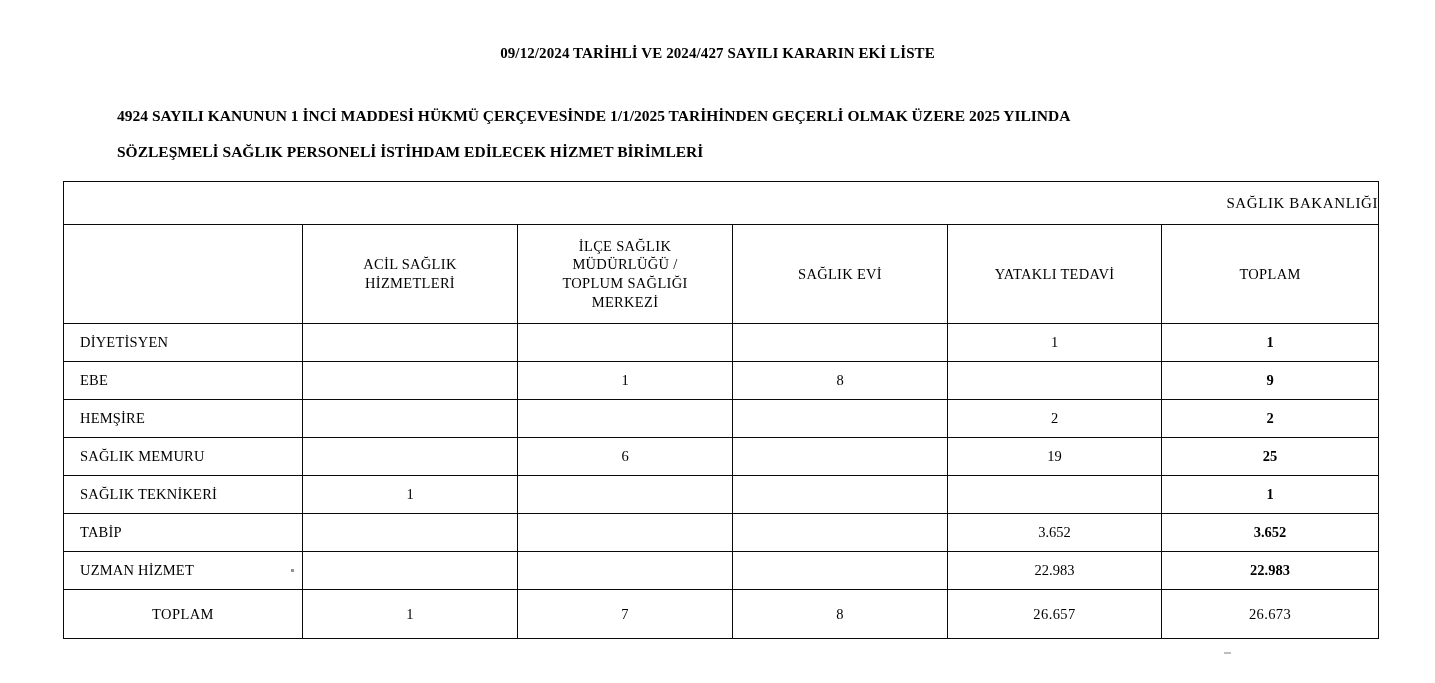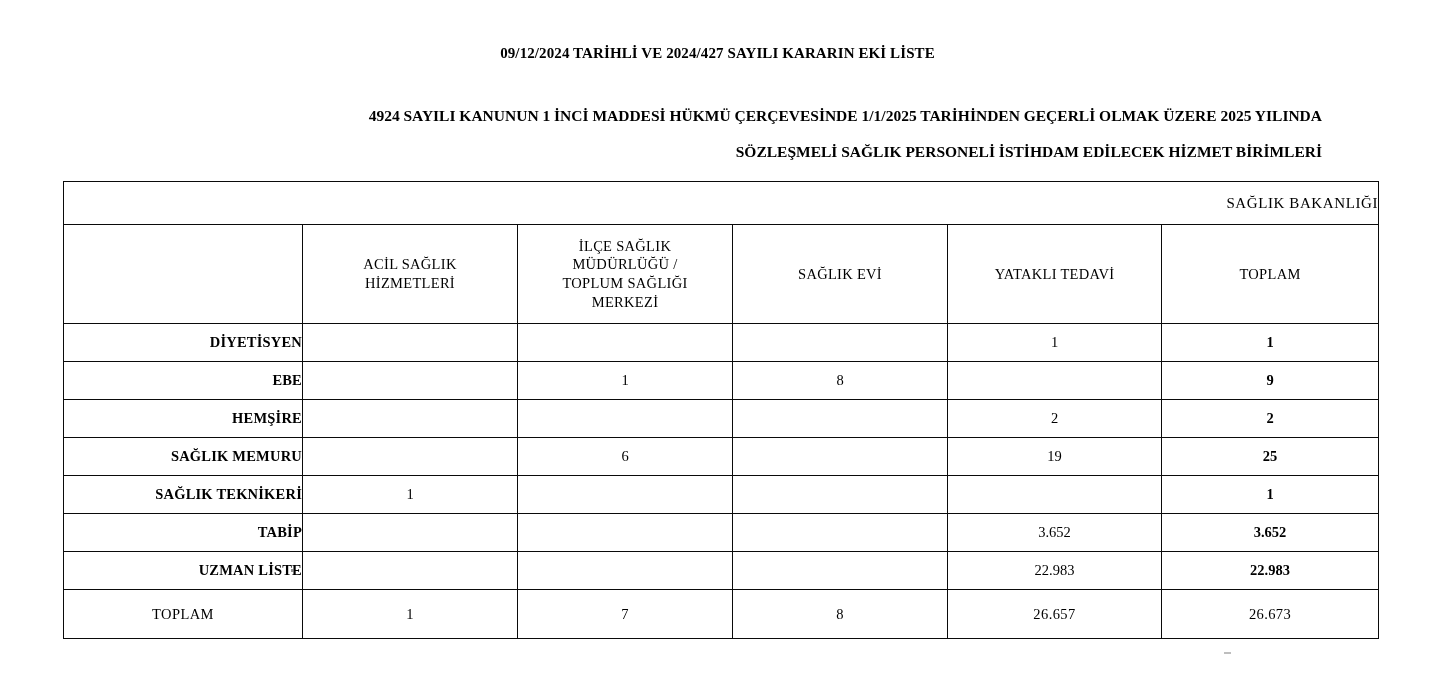--- a/index.html
+++ b/index.html
@@ -33,21 +33,21 @@
     font-weight: bold;
     letter-spacing: 0.1px;
     line-height: 1.25;
   }
 
   .doc-subtitle {
     position: absolute;
     top: 106px;
     left: 117px;
     width: 1205px;
-    text-align: right;
+    text-align: left;
     font-size: 15.5px;
     font-weight: bold;
     line-height: 1.32;
   }
   .doc-subtitle .line2 {
     display: block;
     margin-top: 16px;
   }
 
   
@@ -99,24 +99,23 @@
   }
   .head-row td.blank-head {
     border-right-width: 1.6px;
   }
 
   .data-row td {
     height: 37px;
     font-size: 14.5px;
   }
   .data-row td.label {
-    text-align: right;
+    text-align: left;
     padding-left: 16px;
     letter-spacing: 0.2px;
-    font-weight: bold;
   }
   .data-row td.num {
     text-align: center;
   }
   .data-row td.total-col {
     font-weight: bold;
   }
 
   .sum-row td {
     height: 48px;
@@ -250,21 +249,21 @@
         <tr class="data-row">
           <td class="label">TABİP</td>
           <td class="num"></td>
           <td class="num"></td>
           <td class="num"></td>
           <td class="num">3.652</td>
           <td class="num total-col">3.652</td>
         </tr>
 
         <tr class="data-row">
-          <td class="label">UZMAN LİSTE</td>
+          <td class="label">UZMAN HİZMET</td>
           <td class="num"></td>
           <td class="num"></td>
           <td class="num"></td>
           <td class="num">22.983</td>
           <td class="num total-col">22.983</td>
         </tr>
 
         <tr class="sum-row">
           <td class="label">TOPLAM</td>
           <td>1</td>

